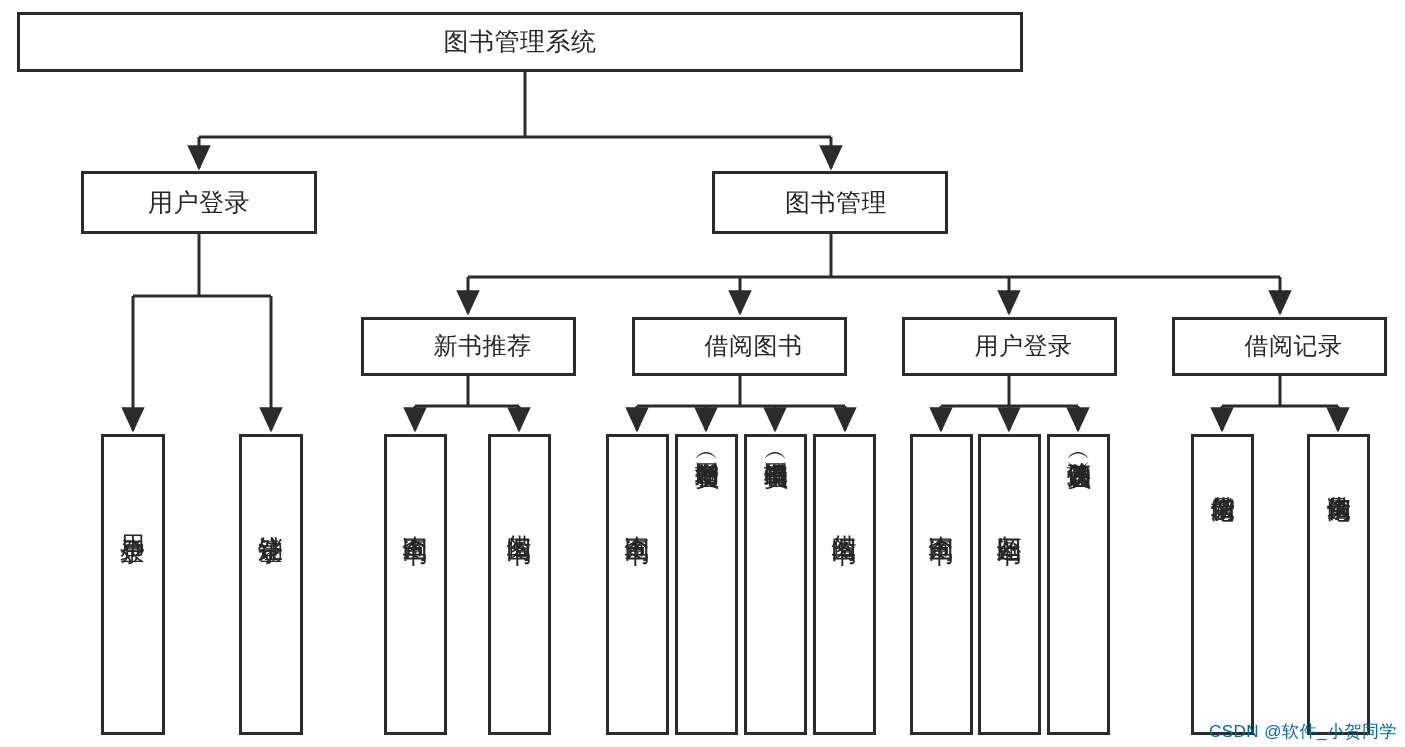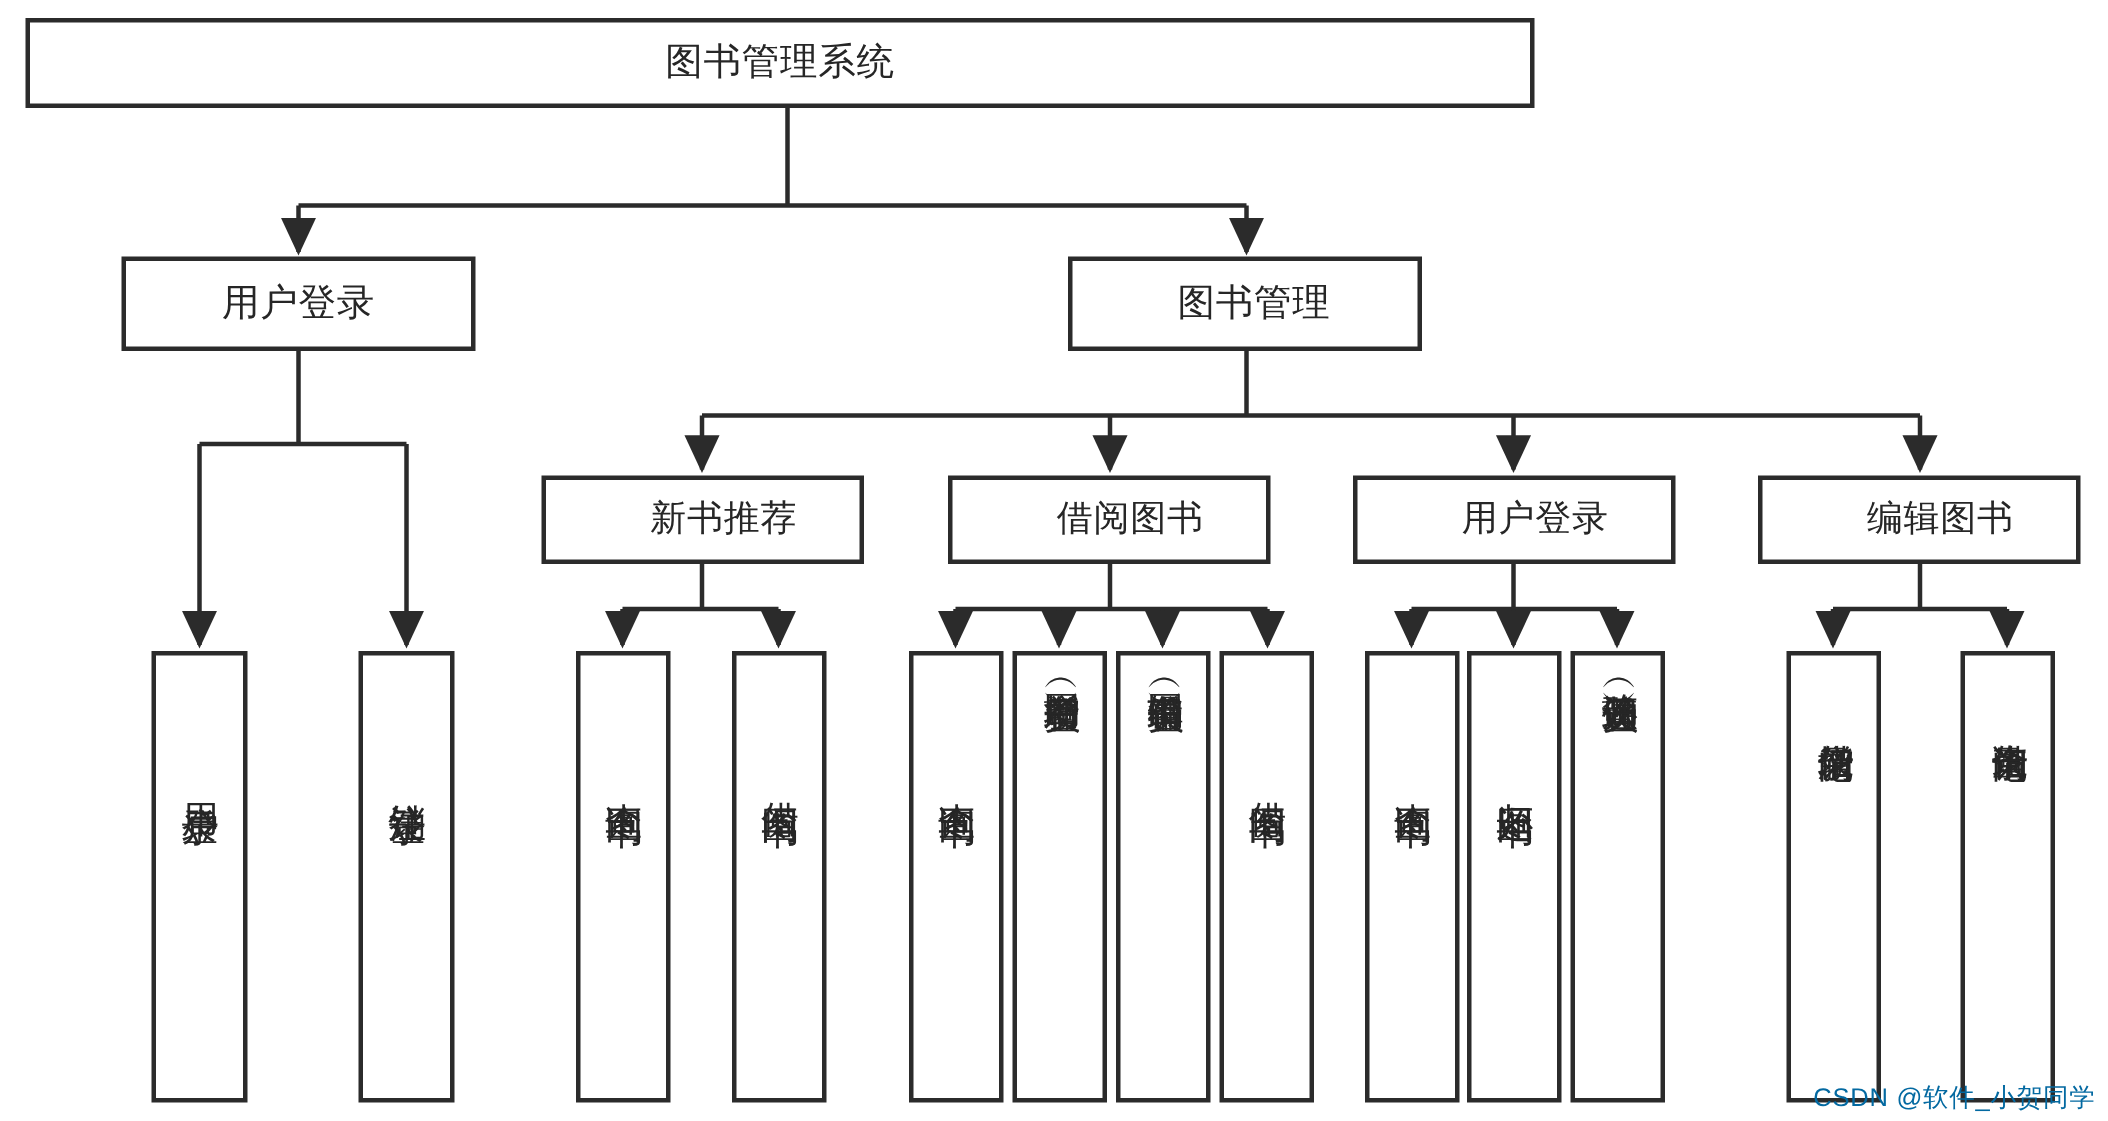--- a/index.html
+++ b/index.html
@@ -144,21 +144,21 @@
   <div class="node level3" style="left:361px; top:317px; width:215px; height:59px;">
     <span class="node-label">新书推荐</span>
   </div>
   <div class="node level3" style="left:632px; top:317px; width:215px; height:59px;">
     <span class="node-label">借阅图书</span>
   </div>
   <div class="node level3" style="left:902px; top:317px; width:215px; height:59px;">
     <span class="node-label">用户登录</span>
   </div>
   <div class="node level3" style="left:1172px; top:317px; width:215px; height:59px;">
-    <span class="node-label">编辑图书</span>
+    <span class="node-label">借阅记录</span>
   </div>
 
   <div class="node leaf" style="left:101px; top:434px; width:64px; height:301px; padding-top:78px;">
     <span class="node-label">用户登录</span>
   </div>
   <div class="node leaf" style="left:239px; top:434px; width:64px; height:301px; padding-top:78px;">
     <span class="node-label">注销登录</span>
   </div>
 
   <div class="node leaf" style="left:384px; top:434px; width:63px; height:301px; padding-top:78px;">

